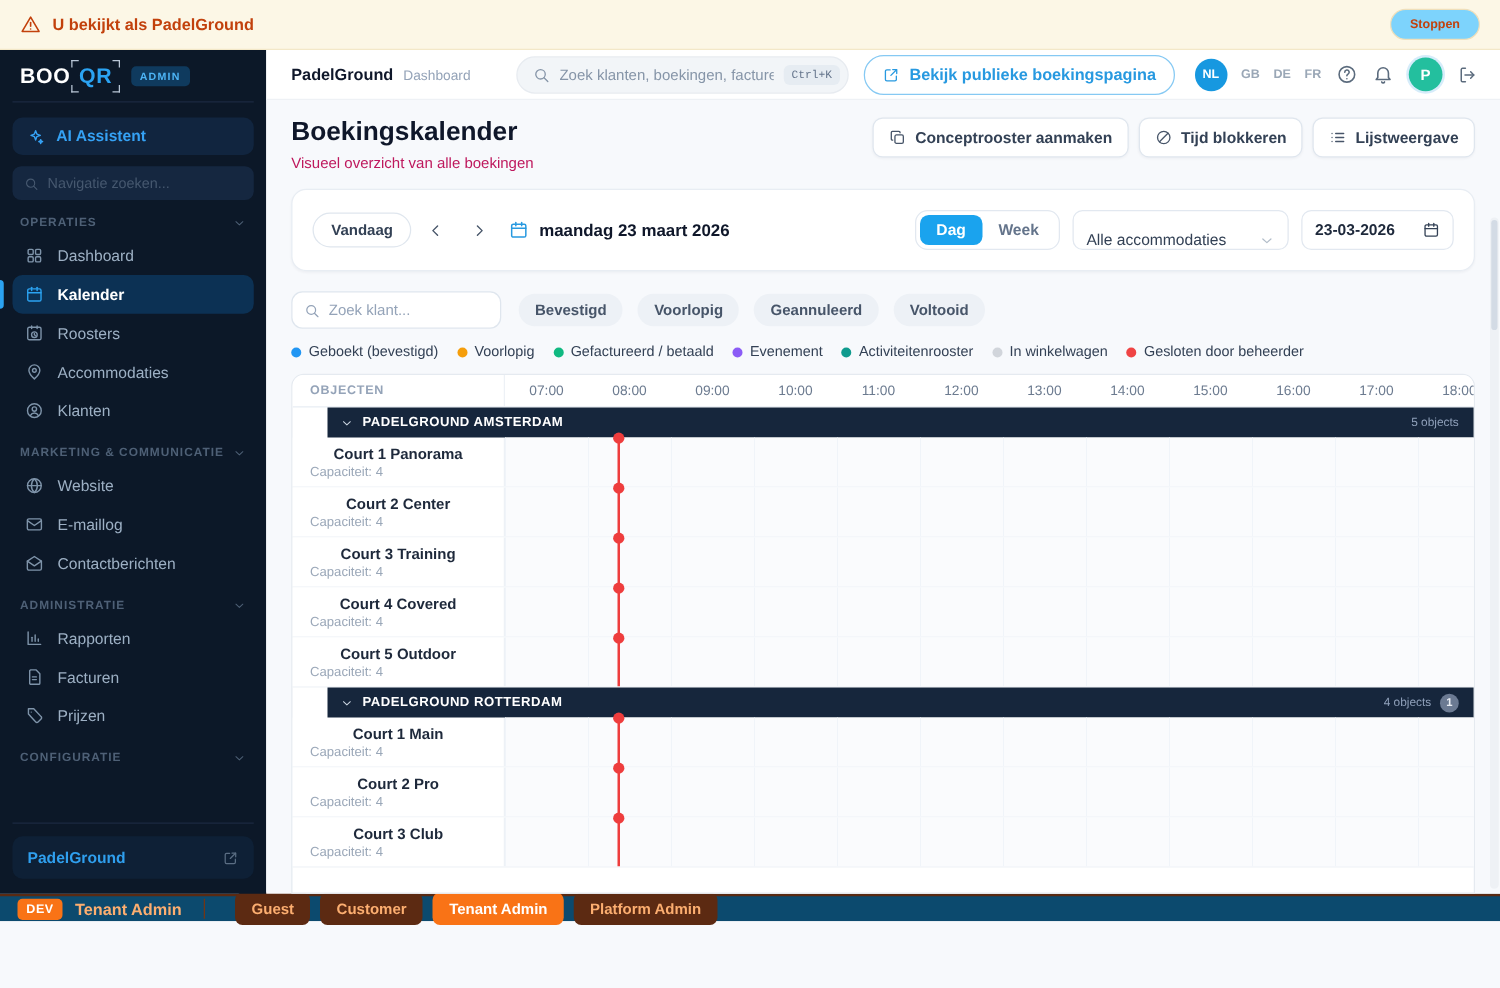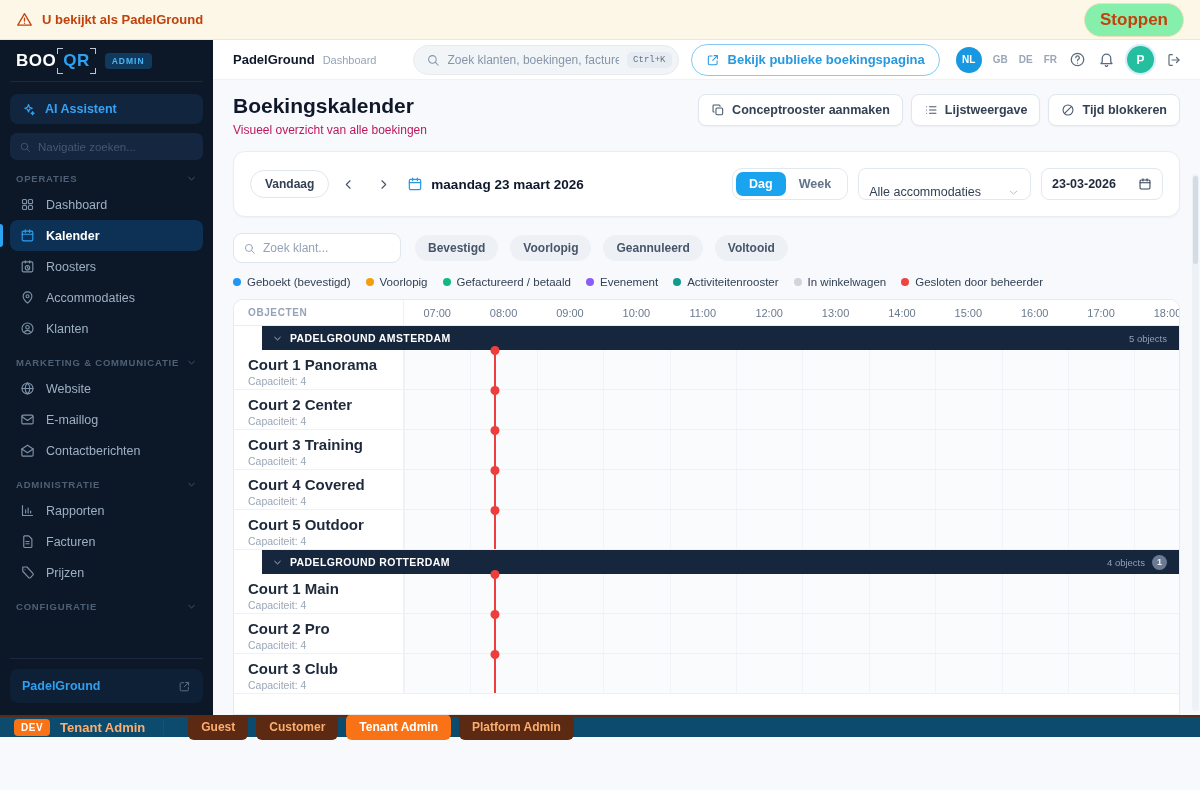--- a/index.html
+++ b/index.html
@@ -4,21 +4,21 @@
 <style>
   * { box-sizing: border-box; margin: 0; padding: 0; }
   html,body { width:1200px; height:790px; overflow:hidden; }
   body { font-family:"Liberation Sans", sans-serif; background:#f7f9fc; color:#0f172a; }
   .icon { display:inline-flex; align-items:center; justify-content:center; }
   .icon svg { display:block; }
 
   
   .banner { height:40px; background:#fcf7e6; border-bottom:1px solid #f3e8c8; display:flex; align-items:center; gap:9px; padding:0 16px; color:#c2410c; }
   .banner .msg { font-size:13px; font-weight:700; }
-  .stop-btn { margin-left:auto; background:#86efac; border:1px solid #efdfba; color:#c2410c; border-radius:17px; padding:6px 15px; font-size:17px; font-weight:700; cursor:pointer; font-family:inherit; }
+  .stop-btn { margin-left:auto; background:#7dd3fc; border:1px solid #efdfba; color:#c2410c; border-radius:17px; padding:6px 15px; font-size:10px; font-weight:700; cursor:pointer; font-family:inherit; }
 
   
   .app { display:flex; height:675px; }
 
   
   aside { width:213px; flex:0 0 213px; background:#0c1828; display:flex; flex-direction:column; padding:0 10px; position:relative; }
   .logo-row { height:42px; display:flex; align-items:center; gap:10px; padding:0 6px; border-bottom:1px solid #1b2940; }
   .logo { font-size:17px; font-weight:800; color:#fff; letter-spacing:.5px; display:flex; align-items:center; }
   .logo .qr { color:#2ba3f2; position:relative; padding:1px 5px; margin-left:2px; }
   .logo .qr i { position:absolute; width:6px; height:6px; border:1.5px solid #b9c6d6; font-style:normal; }
@@ -99,21 +99,21 @@
   .time-cell { flex:0 0 66.4px; text-align:center; padding:7px 0 6px; font-size:11px; color:#6b7a8f; cursor:default; }
   .sec-row { height:24px; background:#16263c; display:flex; align-items:center; justify-content:space-between; padding:0 12px 0 10px; cursor:pointer; position:relative;margin-left:28px; }
   .sec-left { display:flex; align-items:center; gap:7px; color:#fff; }
   .sec-chev { color:#cbd5e1; }
   .sec-name { font-size:10.5px; font-weight:800; letter-spacing:.4px; color:#fff; }
   .sec-right { display:flex; align-items:center; gap:7px; }
   .sec-count { font-size:9.5px; color:#8fa0ba; }
   .sec-badge { width:15px; height:15px; border-radius:50%; background:#6b7a92; color:#e8edf3; font-size:9px; font-weight:700; display:flex; align-items:center; justify-content:center; }
   .court-row { display:flex; height:40px; border-bottom:1px solid #eef2f6; }
   .court-cell { width:170px; flex:0 0 170px; border-right:1px solid #edf1f6; padding:6px 14px 0; background:#fff; cursor:pointer; }
-  .court-name { font-size:15px; font-weight:700; color:#1e293b; white-space:nowrap; }
+  .court-name { font-size:12px; font-weight:700; color:#1e293b; white-space:nowrap;text-align:center; }
   .court-cap { font-size:10.5px; color:#9aa7b8; margin-top:2px; }
   .court-grid { flex:1; position:relative; background-color:#fafbfd; background-image:repeating-linear-gradient(90deg, #f0f4f9 0 1px, transparent 1px 66.4px); cursor:pointer; }
   .now-seg { position:absolute; left:11.8%; top:0; bottom:0; width:2px; margin-left:-1px; background:#ee3d3d; z-index:2; }
   .now-seg i { position:absolute; top:-4.5px; left:50%; transform:translateX(-50%); width:9px; height:9px; border-radius:50%; background:#ee3d3d; }
 
   .v-scroll { position:absolute; right:1px; top:134px; bottom:4px; width:7px; background:#eef1f5; border-radius:4px; }
   .v-scroll .thumb { position:absolute; top:2px; left:1px; width:5px; height:88px; background:#d3dbe5; border-radius:3px; }
 
   
   .devbar { height:22px; background:#0c4a6e; display:flex; align-items:center; gap:10px; padding:0 14px; border-top:2px solid #5a2a12; }
@@ -393,38 +393,38 @@
                 <svg width="14" height="14" viewBox="0 0 24 24" fill="none" stroke="currentColor" stroke-width="1.8" stroke-linecap="round" stroke-linejoin="round">
                   <rect x="8.5" y="8.5" width="11.5" height="11.5" rx="2"></rect>
                   <path d="M5.5 15.5H5A1.5 1.5 0 0 1 3.5 14V5A1.5 1.5 0 0 1 5 3.5h9A1.5 1.5 0 0 1 15.5 5v.5"></path>
                 </svg>
               </span>
               <span>Conceptrooster aanmaken</span>
             </button>
             <button class="act-btn">
     <span class="icon ">
                 <svg width="14" height="14" viewBox="0 0 24 24" fill="none" stroke="currentColor" stroke-width="1.8" stroke-linecap="round" stroke-linejoin="round">
+                  <circle cx="12" cy="12" r="8.5"></circle>
+                  <path d="M17.8 6.2 6.2 17.8"></path>
+                </svg>
+              </span>
+              <span>Tijd blokkeren</span>
+            </button>
+            <button class="act-btn">
+    <span class="icon ">
+                <svg width="14" height="14" viewBox="0 0 24 24" fill="none" stroke="currentColor" stroke-width="1.8" stroke-linecap="round" stroke-linejoin="round">
                   <path d="M9.5 6.5h11"></path>
                   <path d="M9.5 12h11"></path>
                   <path d="M9.5 17.5h11"></path>
                   <path d="M4.5 6.5h.01"></path>
                   <path d="M4.5 12h.01"></path>
                   <path d="M4.5 17.5h.01"></path>
                 </svg>
               </span>
               <span>Lijstweergave</span>
-            </button>
-            <button class="act-btn">
-    <span class="icon ">
-                <svg width="14" height="14" viewBox="0 0 24 24" fill="none" stroke="currentColor" stroke-width="1.8" stroke-linecap="round" stroke-linejoin="round">
-                  <circle cx="12" cy="12" r="8.5"></circle>
-                  <path d="M17.8 6.2 6.2 17.8"></path>
-                </svg>
-              </span>
-              <span>Tijd blokkeren</span>
             </button>
           </div>
       </div>
 
       <div class="controls-card">
         <button class="today-btn">Vandaag</button>
         <button class="nav-arrow icon" id="prev-ic">
             <svg width="15" height="15" viewBox="0 0 24 24" fill="none" stroke="currentColor" stroke-width="1.8" stroke-linecap="round" stroke-linejoin="round">
               <path d="M14.5 6 8.5 12l6 6"></path>
             </svg>

